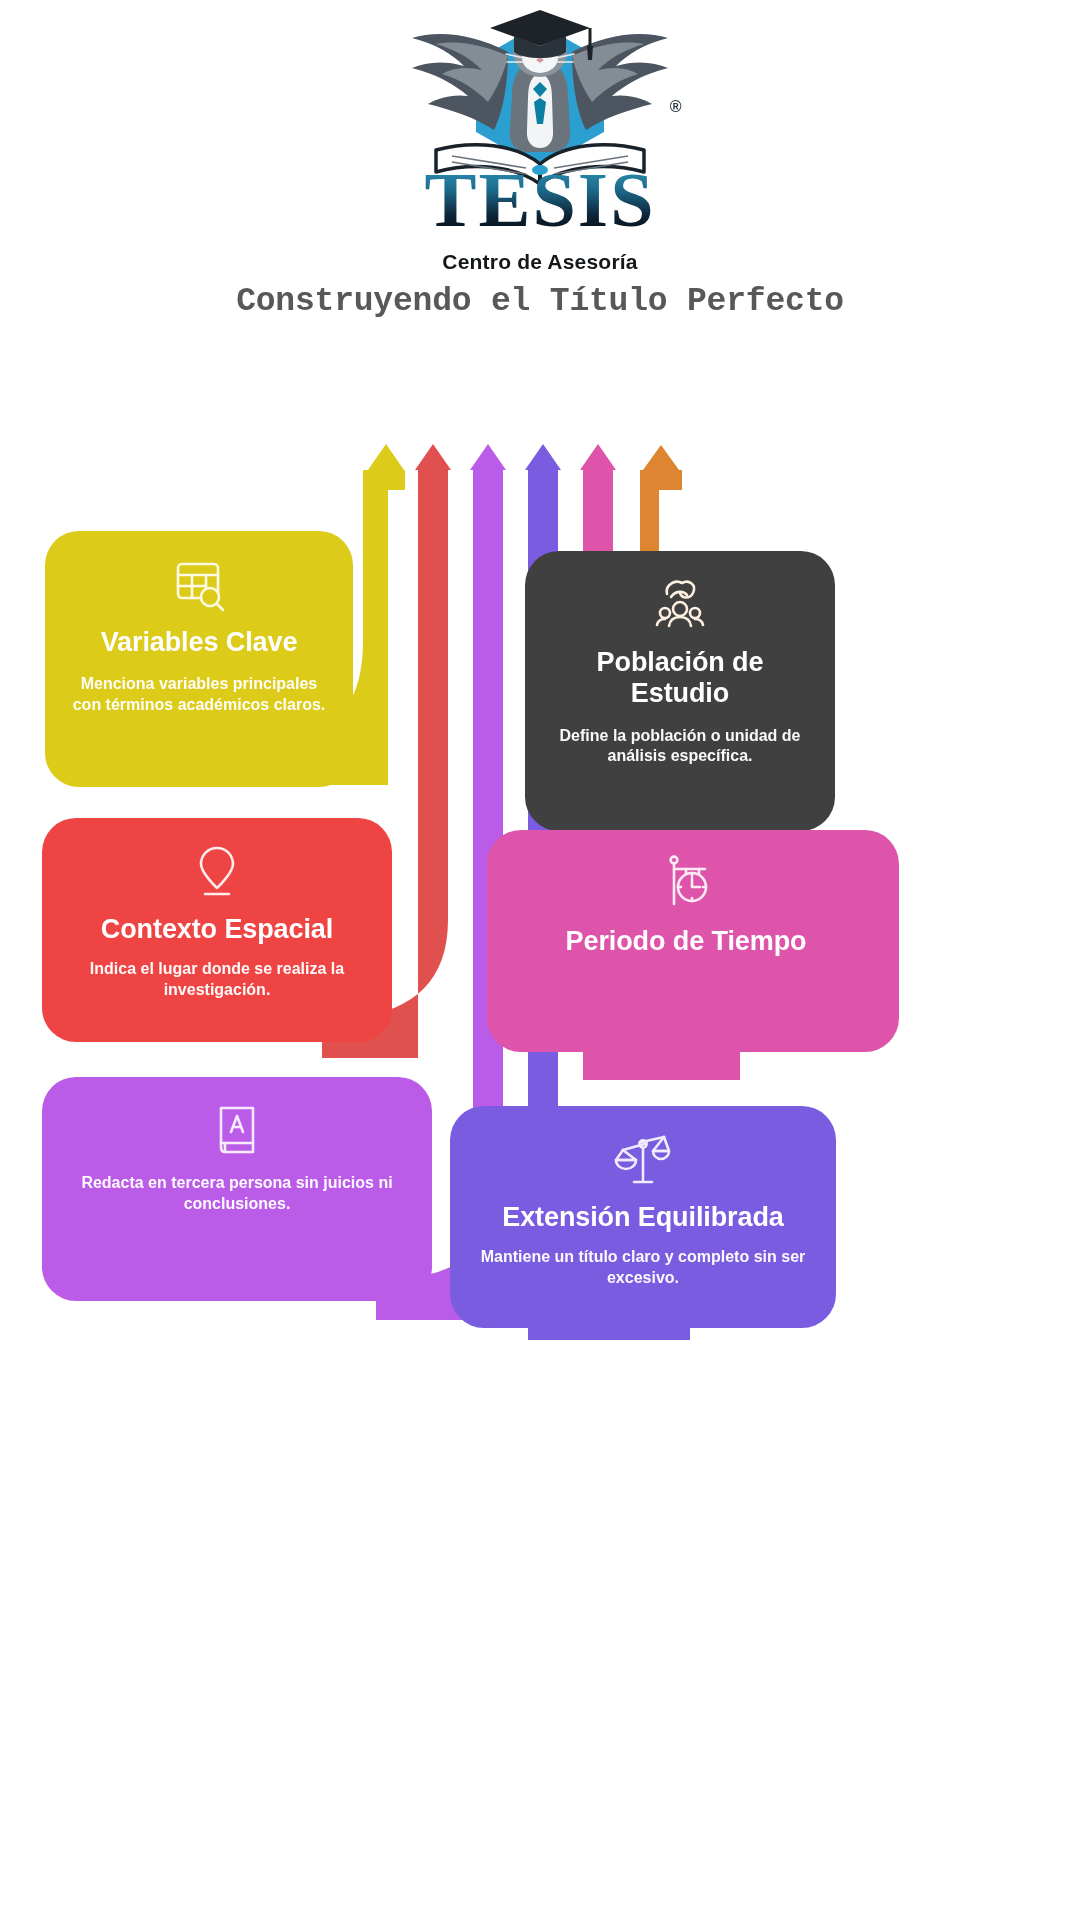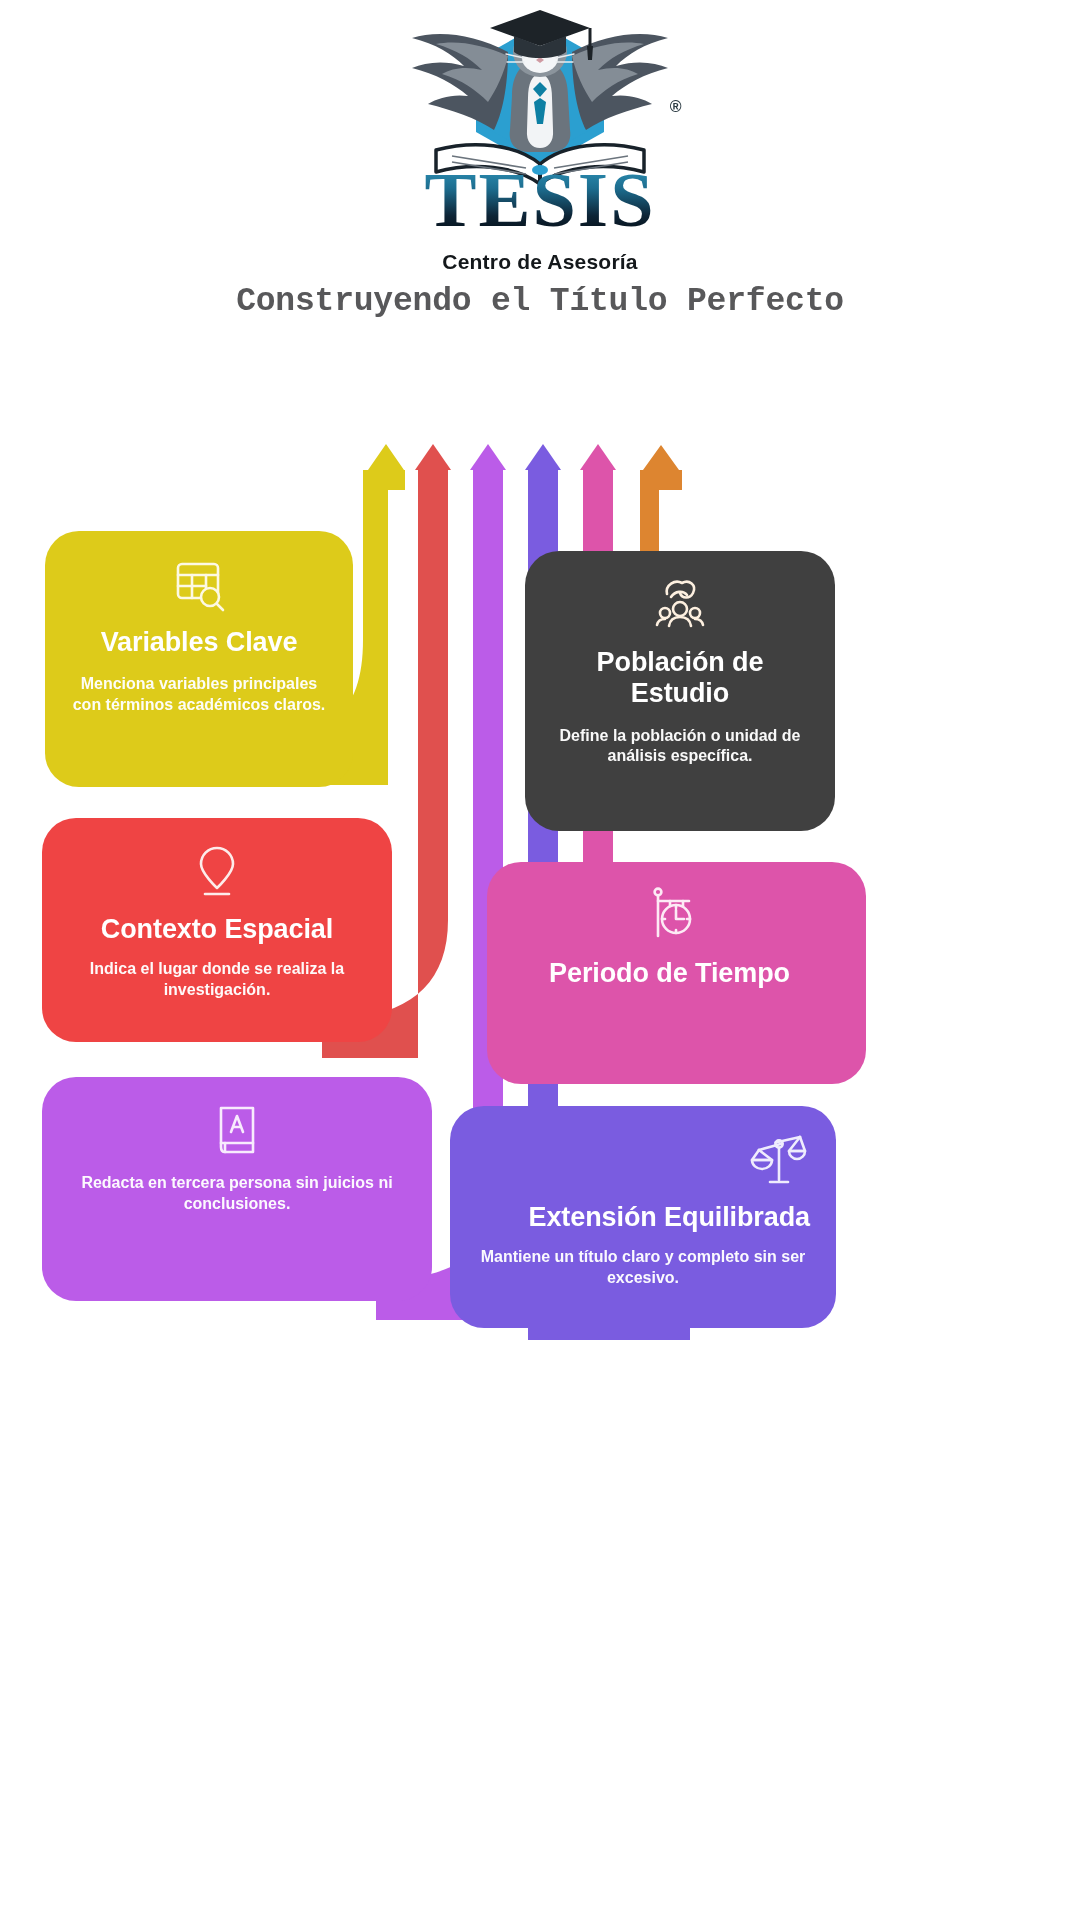--- a/index.html
+++ b/index.html
@@ -87,21 +87,21 @@
     font-size:16px;
     font-weight:bold;
     line-height:1.3;
     opacity:0.97;
   }
 
   
   #card-0 { left:45px;  top:531px;  width:308px; height:256px; }
   #card-1 { left:525px; top:531px;  width:310px; height:280px; }
   #card-2 { left:42px;  top:818px;  width:350px; height:224px; }
-  #card-3 { left:487px; top:862px;  width:379px; height:222px;padding-left:12px; }
+  #card-3 { left:487px; top:830px;  width:412px; height:222px;padding-left:12px; }
   #card-4 { left:42px;  top:1077px; width:390px; height:224px; }
   #card-5 { left:450px; top:1106px; width:386px; height:222px; }
 
   #card-1 h3, #card-0 h3 { margin-bottom:16px; }
 </style>
 </head>
 <body>
 
 <div class="logo-wrap">
   <div class="logo-art">
@@ -264,21 +264,21 @@
       <path d="M15 9 H47 V53 H19 C16 53 15 51 15 48 Z"></path>
       <path d="M15 44 H47"></path>
       <path d="M19 44 V53"></path>
       <path d="M25 33 L31 17 L37 33"></path>
       <path d="M27.2 28 H34.8"></path>
     </svg>
   </span>
   <p>Redacta en tercera persona sin juicios ni conclusiones.</p>
 </div>
 
-<div class="card" id="card-5" style="background:#7A5CE0;align-items:flex-end;">
+<div class="card" id="card-5" style="background:#7A5CE0;">
   <span class="ic">
     <svg viewBox="0 0 62 62" fill="none" stroke="#efecfd" stroke-width="2.6" stroke-linecap="round" stroke-linejoin="round">
       <circle cx="31" cy="16" r="3.6"></circle>
       <path d="M31 20 V52"></path>
       <path d="M22 54 H40"></path>
       <path d="M27.6 14.4 L52 9"></path>
       <path d="M34.4 15.6 L11 22"></path>
       <path d="M4 32 C4 37 8.6 41 14 41 C19.4 41 24 37 24 32 Z"></path>
       <path d="M6 32 H22"></path>
       <path d="M11 22 L4 32"></path>

